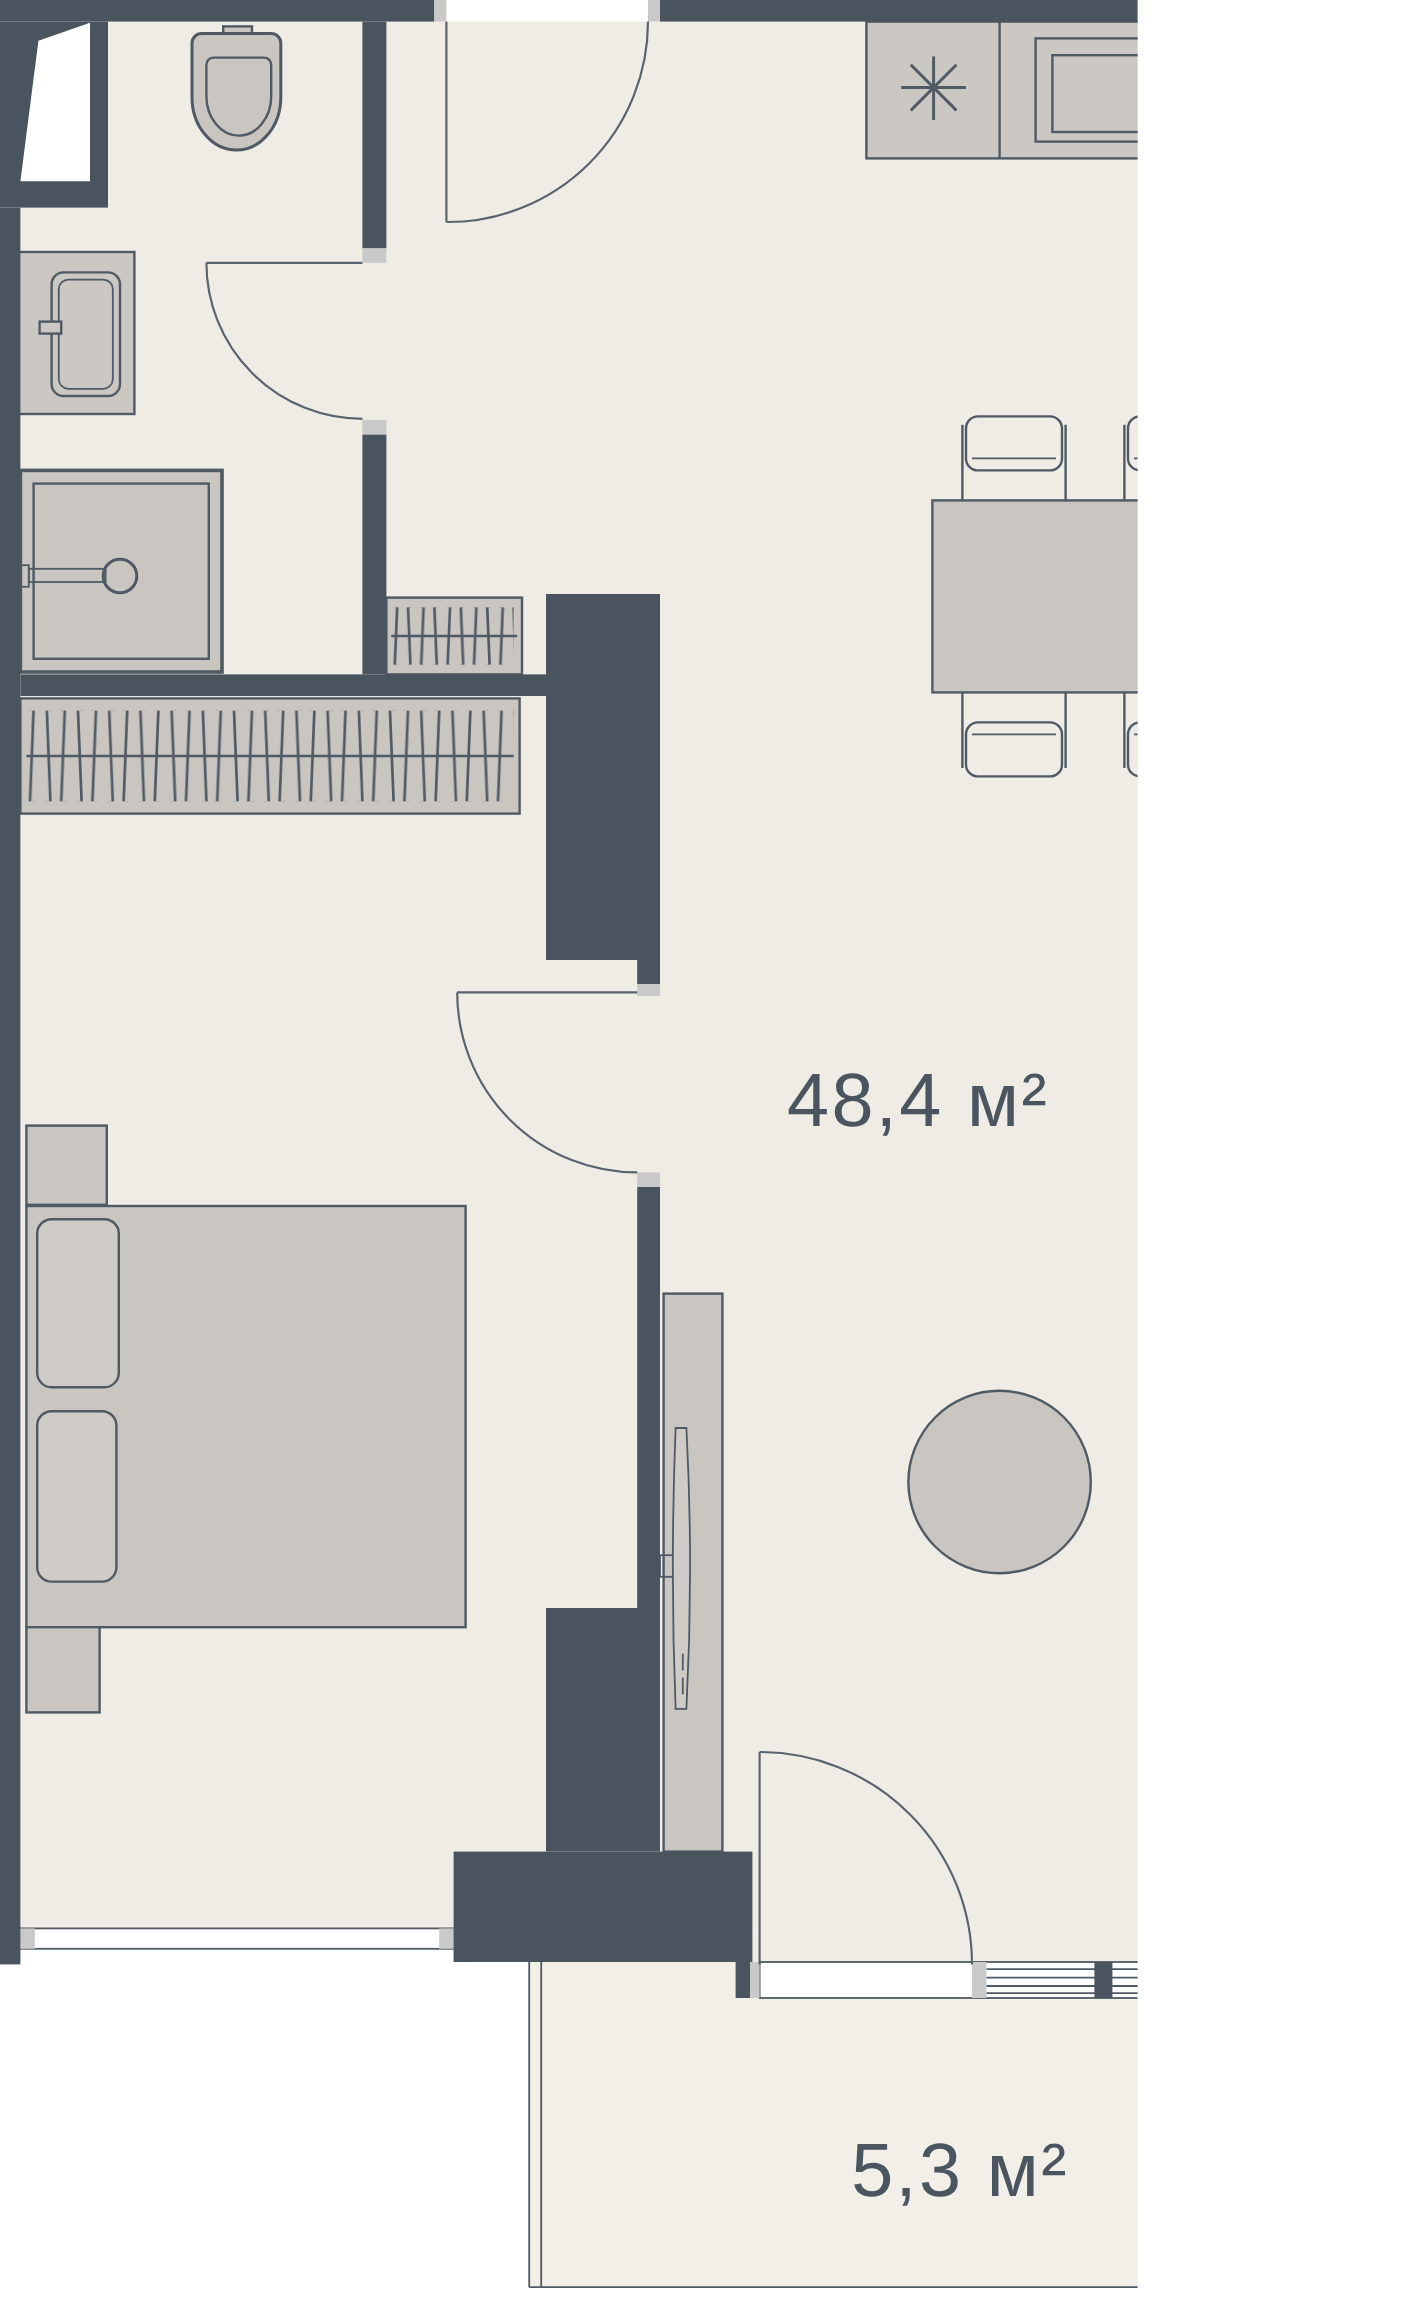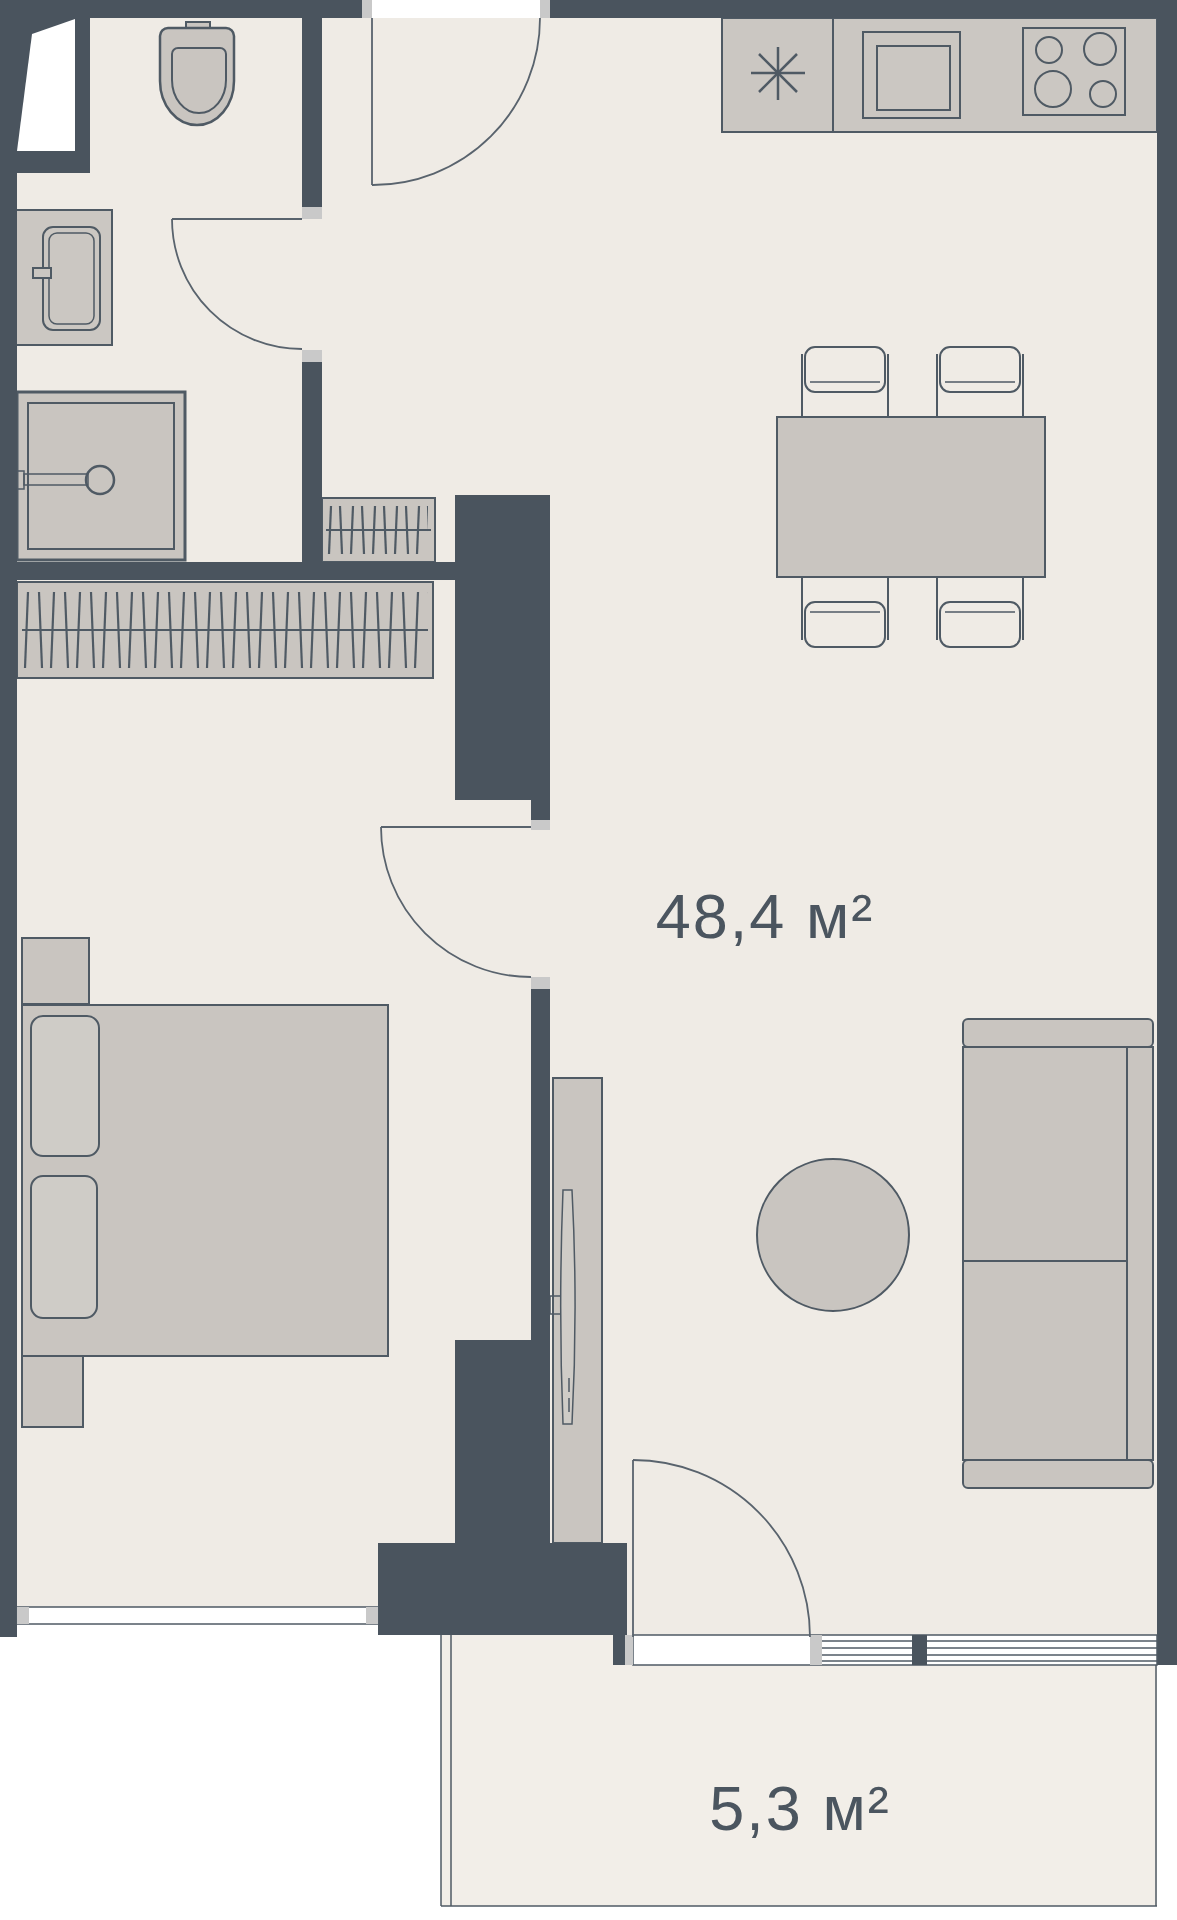--- a/index.html
+++ b/index.html
@@ -1,16 +1,16 @@
 <!DOCTYPE html>
 <html style="--wall: #4a545e; --floor: #efebe5; --floor-balcony: #f2eee8; --furniture: #c9c5c0; --furniture-light: #cfccc7; --counter: #cbc7c2; --jamb: #c9c9c9; --line: #4f5a64; --text: #4b555f; --outside: #ffffff;"><head>
 <meta charset="utf-8">
 <style>
   html,body{margin:0;padding:0;background:#fff;}
-  .stage{position:relative;width:1177px;height:1920px;background:var(--outside,#ffffff);overflow:hidden;}
+  .stage{position:relative;width:948px;height:1920px;background:var(--outside,#ffffff);overflow:hidden;}
   svg{position:absolute;left:0;top:0;}
   .wall{fill:var(--wall,#4a545e);}
   .floor{fill:var(--floor,#efebe5);}
   .floorb{fill:var(--floor-balcony,#f2eee8);}
   .furn{fill:var(--furniture,#c9c5c0);stroke:var(--line,#4f5a64);stroke-width:2;}
   .cnt{fill:var(--counter,#cbc7c2);stroke:var(--line,#4f5a64);stroke-width:2;}
   .lite{fill:var(--furniture-light,#cfccc7);stroke:var(--line,#4f5a64);stroke-width:2;}
   .jamb{fill:var(--jamb,#c9c9c9);}
   .ol{fill:none;stroke:var(--line,#4f5a64);stroke-width:2;}
   .ol15{fill:none;stroke:var(--line,#4f5a64);stroke-width:1.5;}

